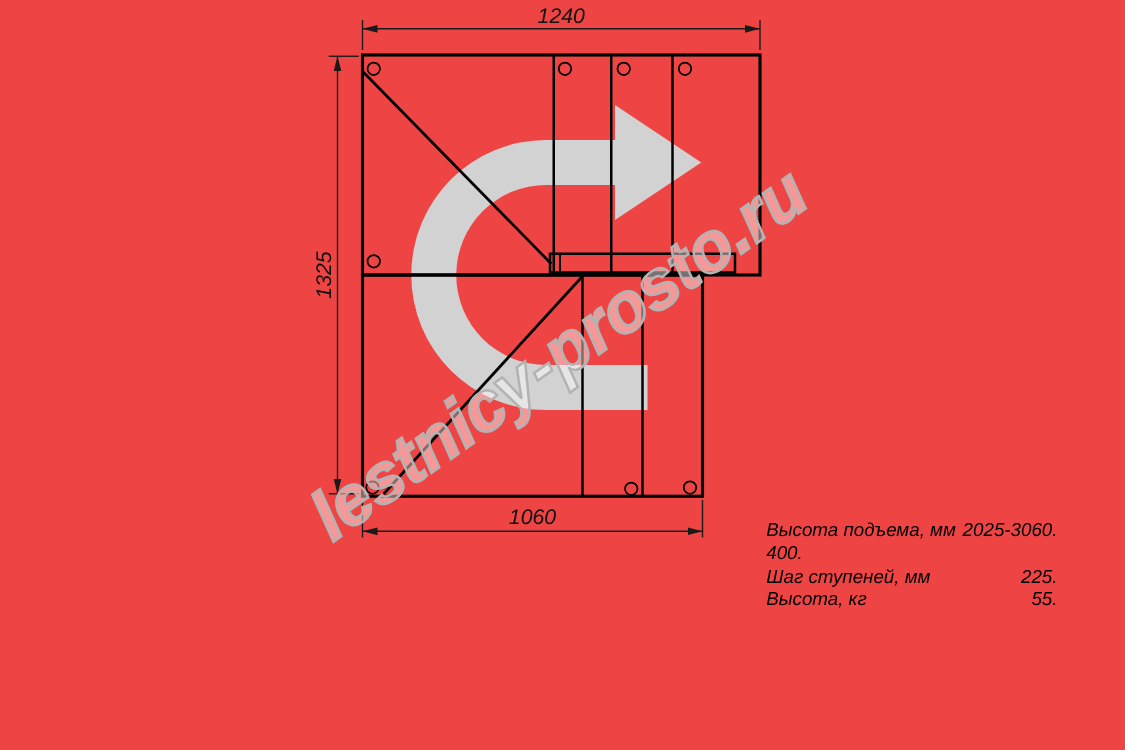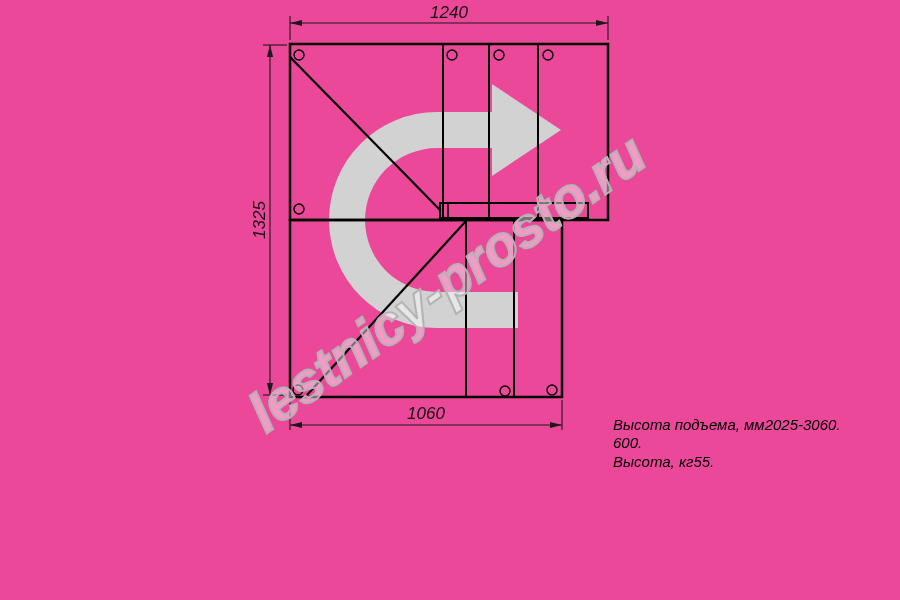--- a/index.html
+++ b/index.html
@@ -8,40 +8,40 @@
     background: #ffffff;
     width: 900px;
     height: 600px;
     overflow: hidden;
     font-family: "Liberation Sans", sans-serif;
   }
   .canvas {
     position: relative;
     width: 900px;
     height: 600px;
-    background: #ec4899;
+    background: #ef4444;
   }
   .drawing-svg {
     position: absolute;
     left: 0;
     top: 0;
   }
   .specs-table {
     position: absolute;
     left: 613px;
     top: 416px;
     width: 233px;
     font-style: italic;
     font-size: 15px;
     line-height: 18.3px;
     color: #000000;
   }
   .spec-row {
     display: flex;
-    justify-content: flex-start;
+    justify-content: space-between;
     white-space: nowrap;
   }
   .spec-label { text-align: left; }
   .spec-value { text-align: right; }
   .dim-text {
     font-style: italic;
     font-size: 17px;
     fill: #111111;
   }
   .wm-text {
@@ -122,21 +122,25 @@
 
     <text class="wm-text" transform="translate(266,434) rotate(-35.2)" textLength="470" lengthAdjust="spacingAndGlyphs">lestnicy-prosto.ru</text>
   </svg>
 
   <div class="specs-table">
     <div class="spec-row">
       <span class="spec-label">Высота подъема, мм</span>
       <span class="spec-value">2025-3060.</span>
     </div>
     <div class="spec-row">
-      <span class="spec-value">600.</span>
+      <span class="spec-value">400.</span>
+    </div>
+    <div class="spec-row">
+      <span class="spec-label">Шаг ступеней, мм</span>
+      <span class="spec-value">225.</span>
     </div>
     <div class="spec-row">
       <span class="spec-label">Высота, кг</span>
       <span class="spec-value">55.</span>
     </div>
   </div>
 
 </div>
 
 </body></html>

